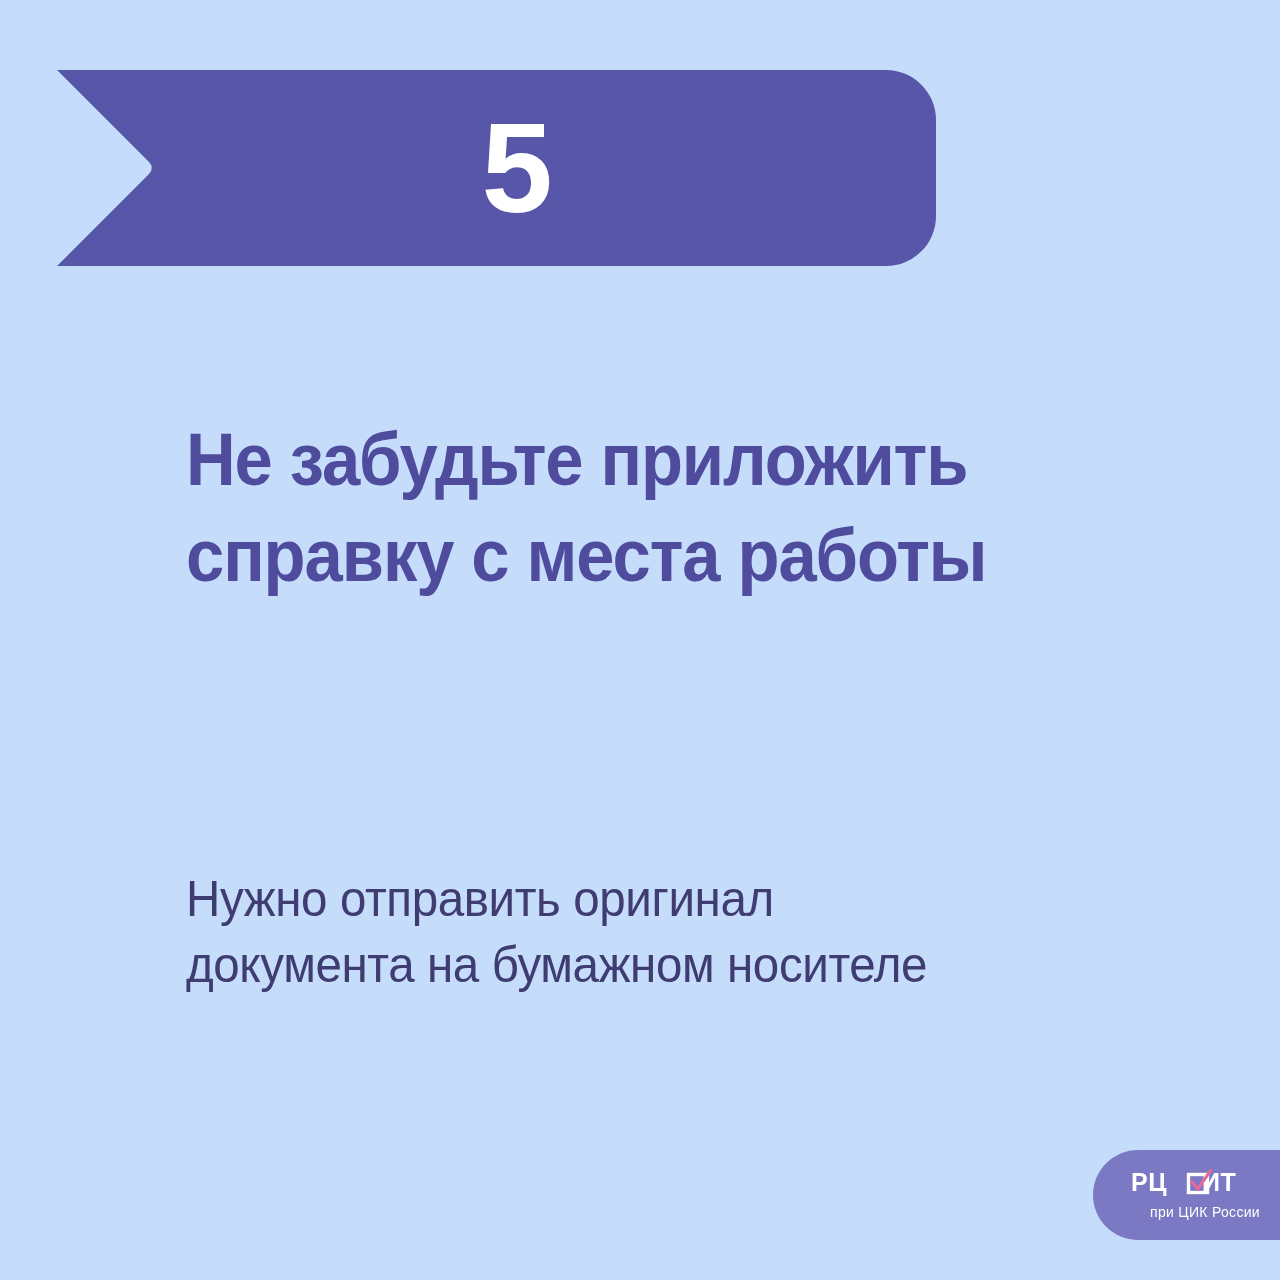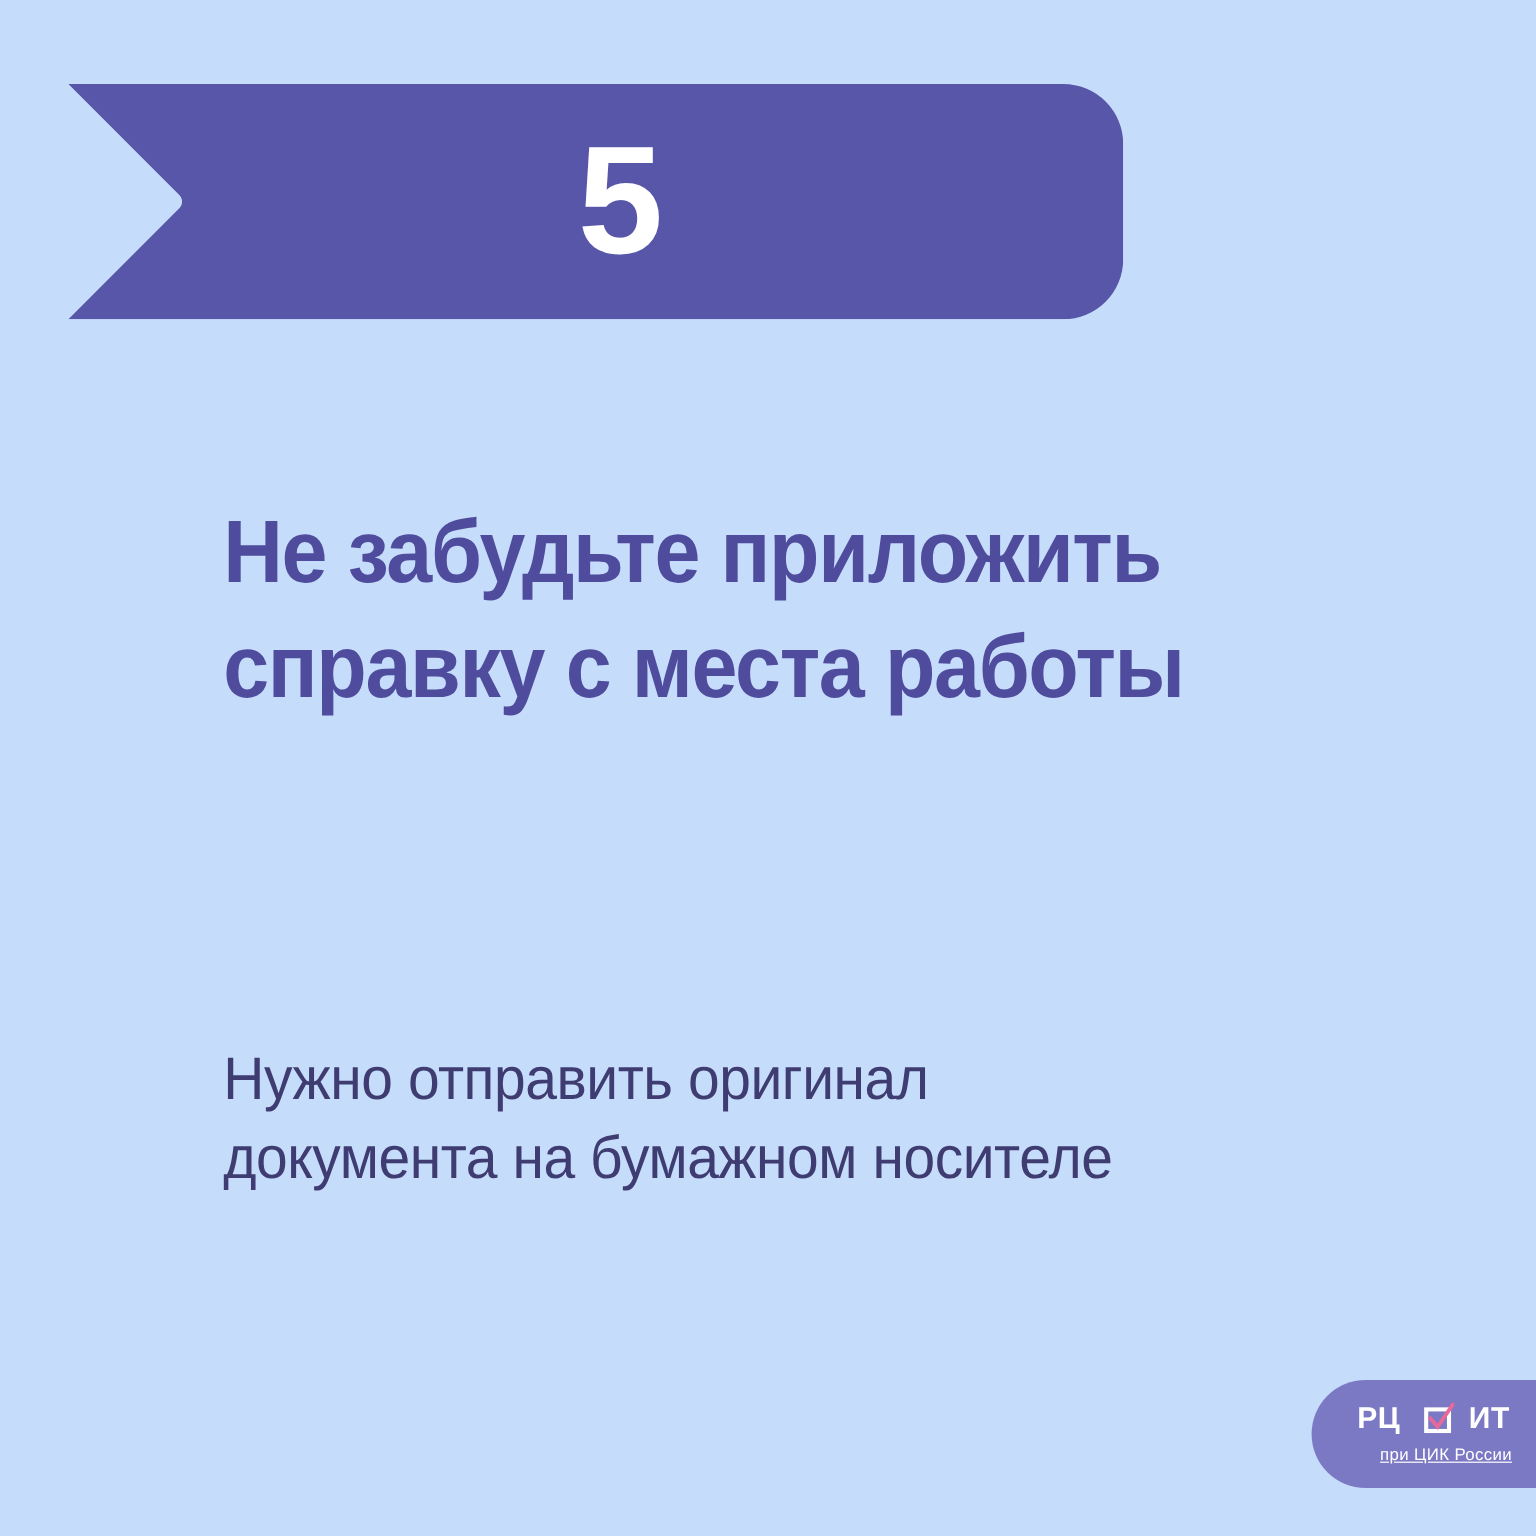--- a/index.html
+++ b/index.html
@@ -143,21 +143,20 @@
     margin-top: 3px;
     color: #ffffff;
     font-family: "Liberation Sans", sans-serif;
     font-weight: normal;
     font-size: 14px;
     line-height: 18px;
     letter-spacing: 0.3px;
     text-align: center;
     width: 148px;
     white-space: nowrap;
-    text-decoration: underline;
   }
 </style>
 </head>
 <body>
 
 <div class="canvas">
 
   <div class="ribbon-wrap">
     <svg class="ribbon-svg" width="879" height="196" viewBox="0 0 879 196">
       <path d="M0,0 H829 A50,50 0 0 1 879,50 V146 A50,50 0 0 1 829,196 H0 L92,104 A8,8 0 0 0 92,92 Z" fill="#5856a8"></path>
@@ -172,21 +171,21 @@
 
   <div class="subtitle">
     <span class="sub-line">Нужно отправить оригинал</span>
     <span class="sub-line">документа на бумажном носителе</span>
   </div>
 
   <div class="logo-pill">
     <div class="logo-inner">
       <div class="logo-mark">
         <span class="logo-mark-text">РЦ</span>
-        <span class="logo-mark-text" style="left:93px;">ИТ</span>
+        <span class="logo-mark-text" style="left:71px;">ИТ</span>
         <svg class="logo-ballot" viewBox="0 0 26 26">
           <rect x="2.5" y="5.5" width="19" height="18" fill="none" stroke="#ffffff" stroke-width="3.4"></rect>
           <path d="M6,13 L12,20 L25,1" fill="none" stroke="#e8689b" stroke-width="3.2" stroke-linecap="square"></path>
         </svg>
       </div>
       <div class="logo-sub">при ЦИК России</div>
     </div>
   </div>
 
 </div>

